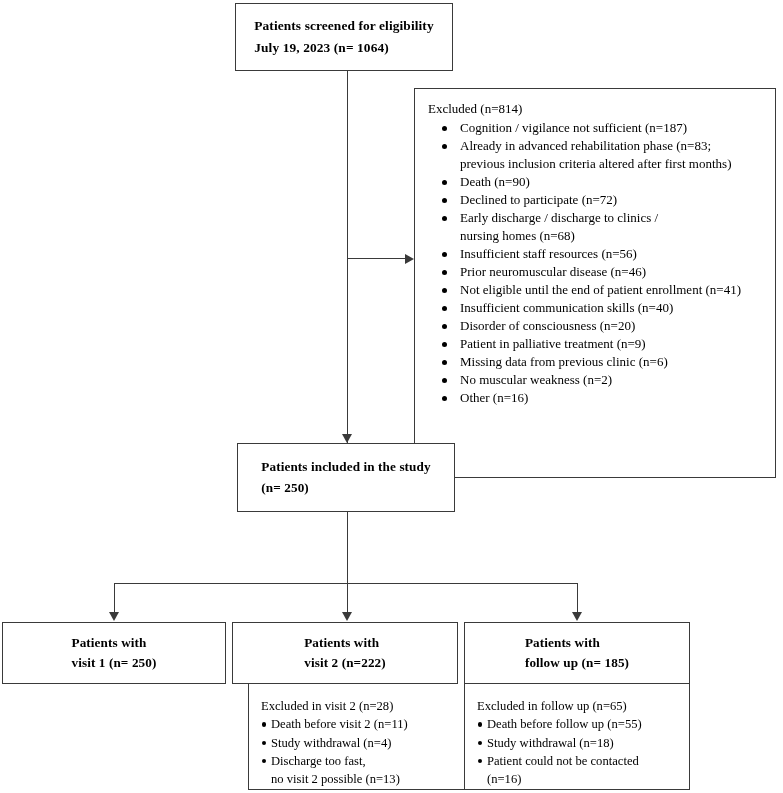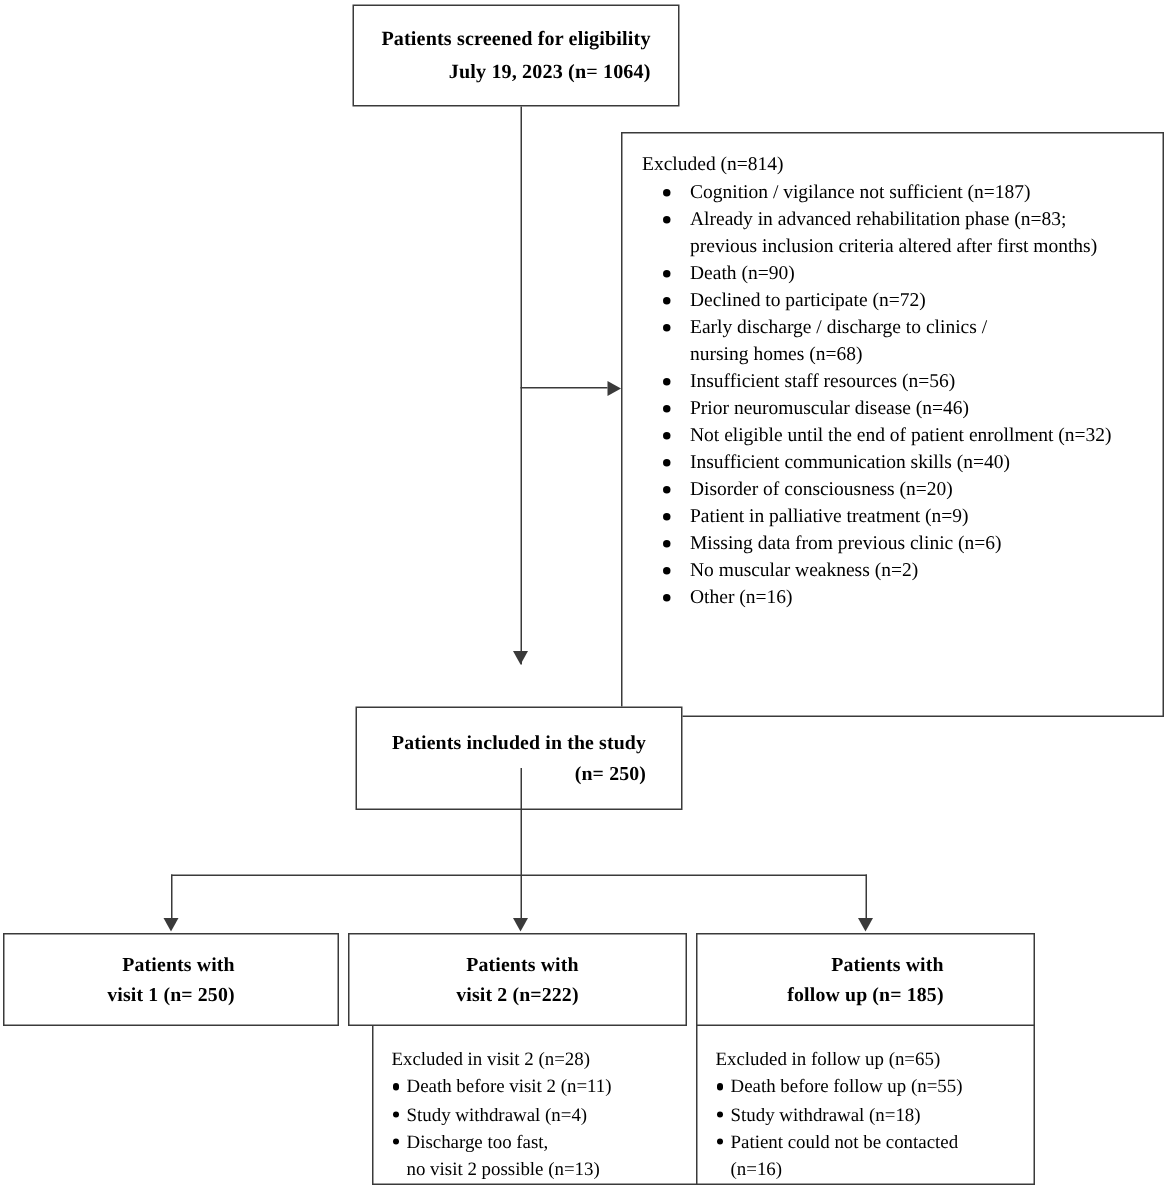--- a/index.html
+++ b/index.html
@@ -20,21 +20,21 @@
     overflow: hidden;
   }
   .box {
     position: absolute;
     box-sizing: border-box;
     border: 1.4px solid #3a3a3a;
     background: #ffffff;
   }
   .box-title {
     font-weight: bold;
-    text-align: right;
+    text-align: left;
     font-size: 13.2px;
     line-height: 1.55;
     letter-spacing: 0.1px;
   }
   .center-flex {
     display: flex;
     flex-direction: column;
     justify-content: center;
     align-items: center;
     height: 100%;
@@ -90,21 +90,20 @@
   }
   ul.excl-list > li.cont::before {
     display: none;
   }
   
   #included-box {
     left: 237px;
     top: 443px;
     width: 218px;
     height: 69px;
-    margin-top: 28px;
   }
   
   .bottom-head {
     position: absolute;
     box-sizing: border-box;
     border: 1.4px solid #3a3a3a;
     background: #ffffff;
   }
   .bottom-sub {
     position: absolute;
@@ -198,21 +197,21 @@
     <ul class="excl-list" id="excluded-list">
         <li>Cognition / vigilance not sufficient (n=187)</li>
         <li>Already in advanced rehabilitation phase (n=83;</li>
         <li class="cont">previous inclusion criteria altered after first months)</li>
         <li>Death (n=90)</li>
         <li>Declined to participate (n=72)</li>
         <li>Early discharge / discharge to clinics /</li>
         <li class="cont">nursing homes (n=68)</li>
         <li>Insufficient staff resources (n=56)</li>
         <li>Prior neuromuscular disease (n=46)</li>
-        <li>Not eligible until the end of patient enrollment (n=32)</li>
+        <li>Not eligible until the end of patient enrollment (n=41)</li>
         <li>Insufficient communication skills (n=40)</li>
         <li>Disorder of consciousness (n=20)</li>
         <li>Patient in palliative treatment (n=9)</li>
         <li>Missing data from previous clinic (n=6)</li>
         <li>No muscular weakness (n=2)</li>
         <li>Other (n=16)</li>
       </ul>
   </div>
 
   <div class="box" id="included-box">

